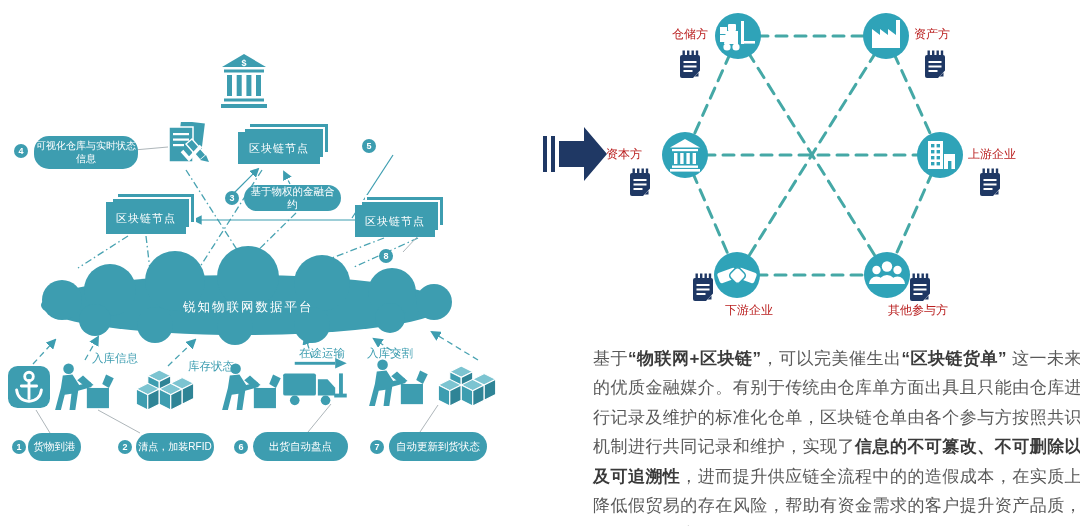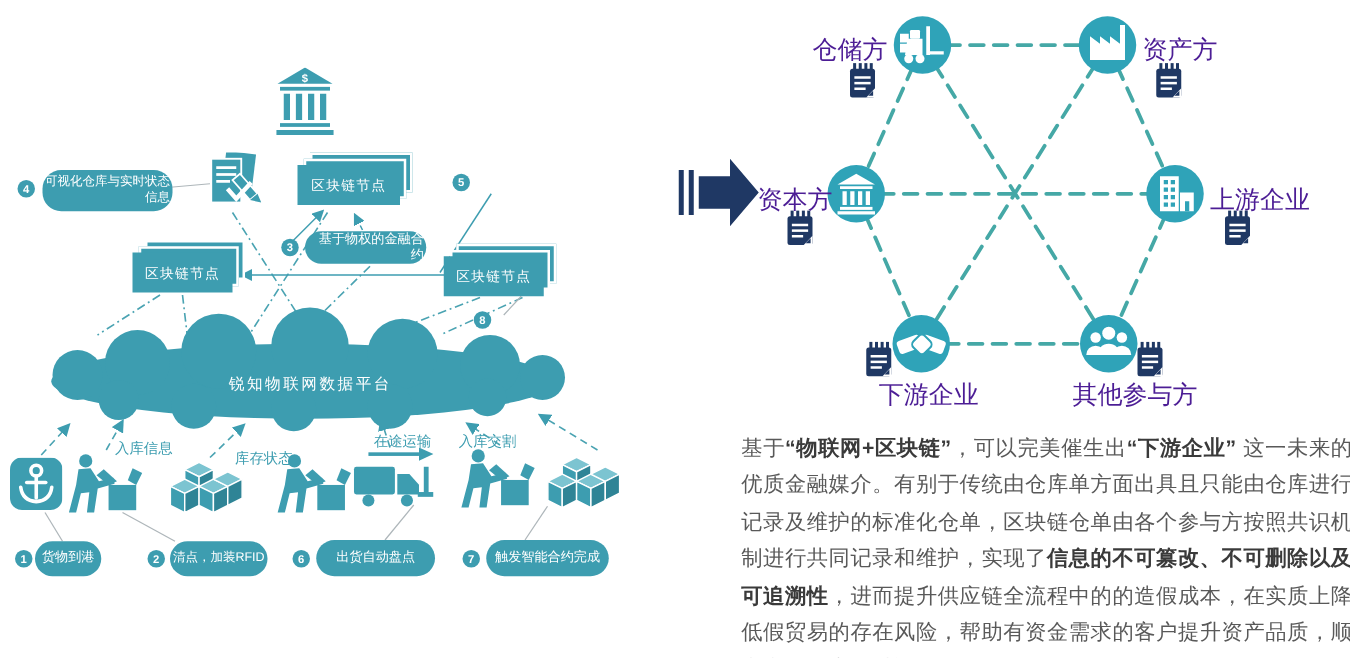--- a/index.html
+++ b/index.html
@@ -7,35 +7,35 @@
   }
   html,body{margin:0;padding:0;background:#fff;}
   body{font-family:"Liberation Sans","DejaVu Sans",sans-serif;}
   #stage{position:relative;width:1080px;height:526px;background:#fff;overflow:hidden;}
   #stage .abs{position:absolute;}
   svg.underlay{position:absolute;left:0;top:0;width:1080px;height:526px;pointer-events:none;}
   
   .badge{position:absolute;width:14px;height:14px;border-radius:50%;background:var(--teal);
     color:#fff;font-size:9px;font-weight:bold;display:flex;align-items:center;justify-content:center;}
   .lblbox{position:absolute;background:var(--teal);color:#fff;font-size:10.5px;line-height:1.25;
-    display:flex;align-items:center;justify-content:center;text-align:right;box-sizing:border-box;padding:2px 2px;border-radius:15px;}
+    display:flex;align-items:center;justify-content:center;text-align:center;box-sizing:border-box;padding:2px 2px;border-radius:15px;}
   
   .stack{position:absolute;}
   .stack .p2,.stack .p1,.stack .p0{position:absolute;left:0;top:0;right:0;bottom:0;background:var(--teal);}
   .stack .p2{transform:translate(10px,-10px);border:2px solid #fff;box-sizing:border-box;}
   .stack .p1{transform:translate(5px,-5px);border:2px solid #fff;box-sizing:border-box;}
   .stack .p0{display:flex;align-items:center;justify-content:center;color:#fff;font-size:11px;letter-spacing:1px;}
   
   .flow{position:absolute;color:var(--teal);font-size:11.5px;white-space:nowrap;}
   
   .cloudtxt{position:absolute;color:#fff;font-size:12.5px;letter-spacing:2px;white-space:nowrap;}
   
   .node-circle{position:absolute;width:46px;height:46px;border-radius:50%;background:var(--teal2);
     display:flex;align-items:center;justify-content:center;}
-  .party-label{position:absolute;color:#4c1d95;font-size:20px;white-space:nowrap;}
+  .party-label{position:absolute;color:#b91c1c;font-size:12px;white-space:nowrap;}
   .notepad{position:absolute;width:22px;height:29px;}
   
   .desc{position:absolute;left:593px;top:344px;width:489px;margin:0;color:#595959;
     font-size:17px;line-height:29.4px;letter-spacing:0.4px;text-align:justify;}
   .desc .b{font-weight:bold;color:#3a3a3a;}
   .icon{display:block;}
 </style>
 </head>
 <body>
 
@@ -338,21 +338,21 @@
   <div class="badge" style="left:12px;top:440px">1</div>
   <div class="lblbox" style="left:28px;top:433px;width:53px;height:28px">货物到港</div>
 
   <div class="badge" style="left:118px;top:440px">2</div>
   <div class="lblbox" style="left:136px;top:433px;width:78px;height:28px;font-size:10px">清点，加装RFID</div>
 
   <div class="badge" style="left:234px;top:440px">6</div>
   <div class="lblbox" style="left:253px;top:432px;width:95px;height:29px">出货自动盘点</div>
 
   <div class="badge" style="left:370px;top:440px">7</div>
-  <div class="lblbox" style="left:389px;top:432px;width:98px;height:29px">触发智能合约完成</div>
+  <div class="lblbox" style="left:389px;top:432px;width:98px;height:29px">自动更新到货状态</div>
 
   <div class="node-circle" style="left:715px;top:13px">
     <svg width="44" height="44">
         <use href="#sym-forklift"></use>
       </svg>
   </div>
   <div class="node-circle" style="left:863px;top:13px">
     <svg width="44" height="44">
         <use href="#sym-factory"></use>
       </svg>
@@ -397,15 +397,15 @@
   <svg class="abs notepad" style="left:979px;top:168px" viewBox="0 0 22 29">
       <use href="#sym-notepad"></use>
     </svg>
   <svg class="abs notepad" style="left:692px;top:273px" viewBox="0 0 22 29">
       <use href="#sym-notepad"></use>
     </svg>
   <svg class="abs notepad" style="left:909px;top:273px" viewBox="0 0 22 29">
       <use href="#sym-notepad"></use>
     </svg>
 
-  <p class="desc"><span>基于</span><span class="b">“物联网+区块链”</span><span>，可以完美催生出</span><span class="b">“下游企业”</span><span> 这一未来的优质金融媒介。有别于传统由仓库单方面出具且只能由仓库进行记录及维护的标准化仓单，区块链仓单由各个参与方按照共识机制进行共同记录和维护，实现了</span><span class="b">信息的不可篡改、不可删除以及可追溯性</span><span>，进而提升供应链全流程中的的造假成本，在实质上降低假贸易的存在风险，帮助有资金需求的客户提升资产品质，顺利拿到供应链融资。</span></p>
+  <p class="desc"><span>基于</span><span class="b">“物联网+区块链”</span><span>，可以完美催生出</span><span class="b">“区块链货单”</span><span> 这一未来的优质金融媒介。有别于传统由仓库单方面出具且只能由仓库进行记录及维护的标准化仓单，区块链仓单由各个参与方按照共识机制进行共同记录和维护，实现了</span><span class="b">信息的不可篡改、不可删除以及可追溯性</span><span>，进而提升供应链全流程中的的造假成本，在实质上降低假贸易的存在风险，帮助有资金需求的客户提升资产品质，顺利拿到供应链融资。</span></p>
 
 </div>
 
 </body></html>

